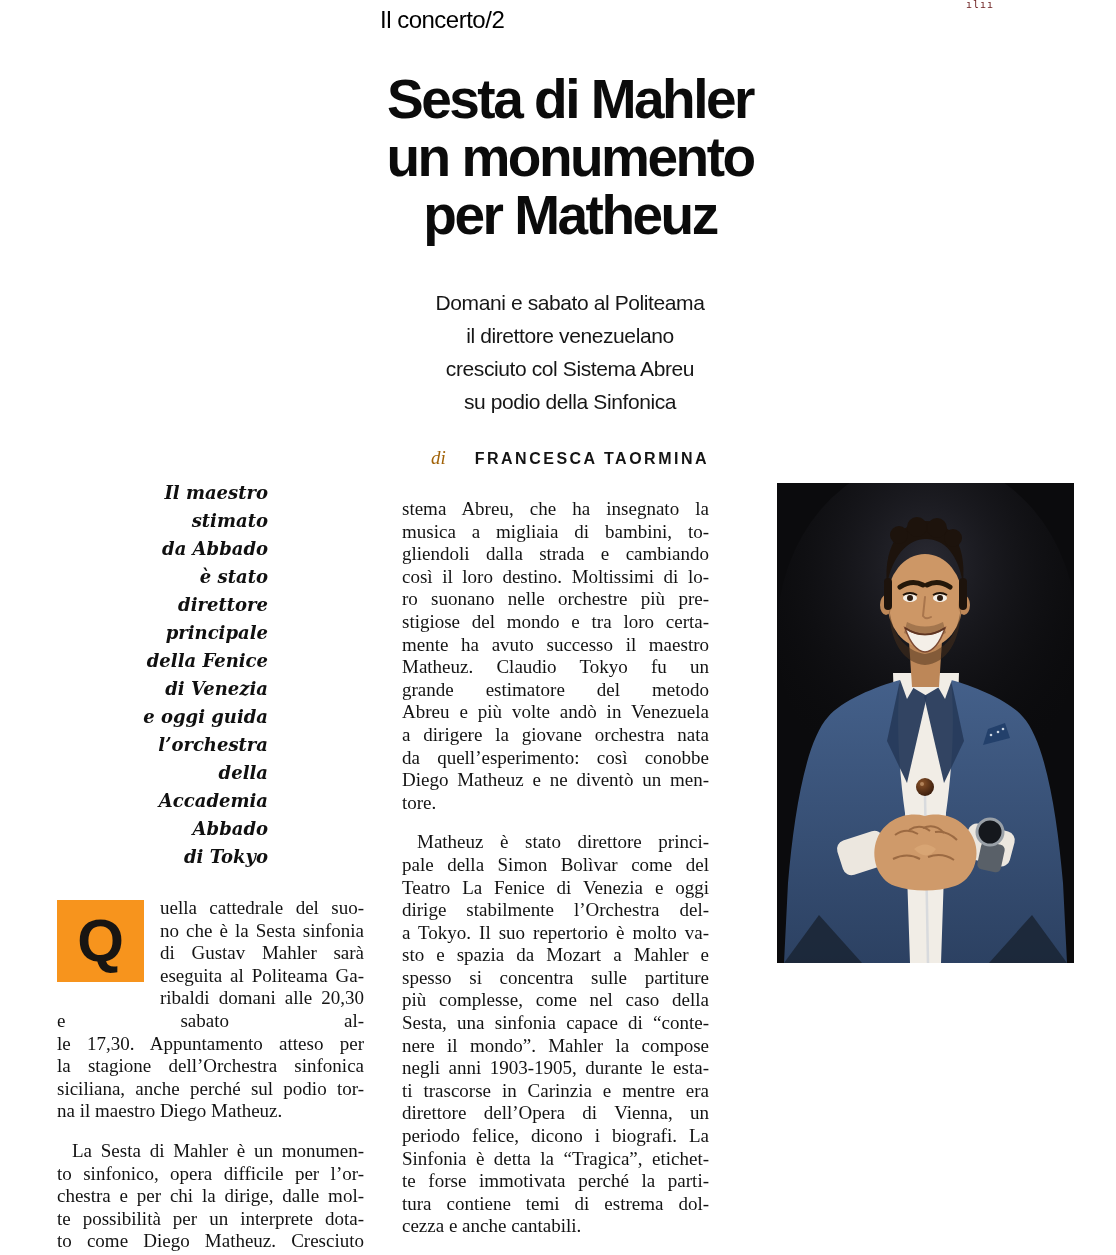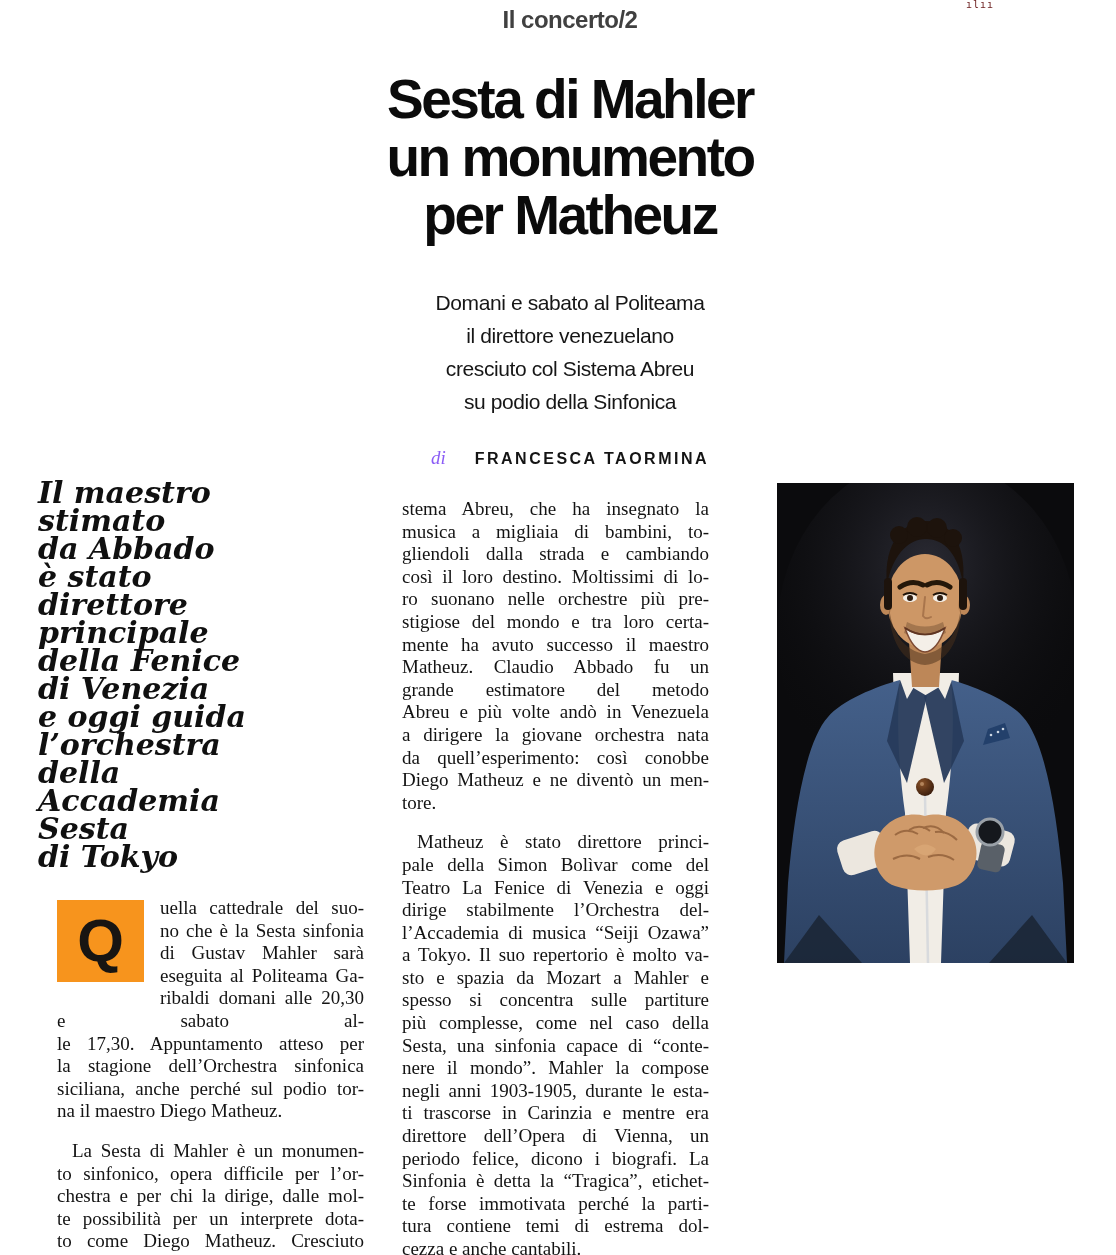--- a/index.html
+++ b/index.html
@@ -6,40 +6,40 @@
   .page {
     position:relative; width:1116px; height:1255px; background:#ffffff;
     font-family:"Liberation Sans", sans-serif; color:#111; overflow:hidden;
   }
   
   .edge-mark {
     position:absolute; left:966px; top:0px; font-size:10px; line-height:10px;
     color:#6b1d1d; letter-spacing:1px; font-family:"DejaVu Sans Mono", monospace;text-align:right;
   }
   .kicker {
-    position:absolute; left:380px; top:6px; width:380px; text-align:center;
-    font-weight:bold; font-size:24px; letter-spacing:-0.5px; color:#404040;
+    position:absolute; left:380px; top:6px; width:380px; 
+    font-weight:normal; font-size:24px; letter-spacing:-0.5px; color:#000000;
   }
   .headline {
     position:absolute; left:340px; top:70px; width:460px; text-align:center;
     font-weight:bold; font-size:55px; line-height:58px; letter-spacing:-2.5px;
     color:#0b0b0b; margin:0;
   }
   .deck {
     position:absolute; left:370px; top:286px; width:400px; text-align:center;
     font-size:21px; line-height:33px; font-weight:400; letter-spacing:-0.4px; color:#161616;
   }
   .byline { position:absolute; left:340px; top:447px; width:460px; text-align:center; }
-  .by-prefix { font-family:"Liberation Serif", serif; font-style:italic; font-size:19px; margin-right:7px; color:#8b5cf6; }
+  .by-prefix { font-family:"Liberation Serif", serif; font-style:italic; font-size:19px; margin-right:7px; color:#a16207; }
   .by-author { font-weight:bold; font-size:16px; letter-spacing:2.5px; color:#141414;padding-left:22px; }
 
   .pullquote {
-    position:absolute; left:38px; top:479px; width:230px; text-align:left;
+    position:absolute; left:38px; top:479px; width:230px; text-align:right;
     font-family:"DejaVu Serif", serif; font-style:italic; font-weight:bold;
-    font-size:30px; line-height:28px; color:#101010;
+    font-size:18px; line-height:28px; color:#101010;
   }
 
   .col {
     position:absolute; width:341px;
     font-family:"Liberation Serif", serif; font-size:19px; line-height:22.6px; color:#131313;
   }
   .col1 { left:40px;  top:880px; }
   .col2 { left:385px; top:481px; }
   .para { margin:17px; }
   .bl { text-align:justify; text-align-last:justify; }
@@ -90,21 +90,21 @@
       <div class="pq-line">da Abbado</div>
       <div class="pq-line">è stato</div>
       <div class="pq-line">direttore</div>
       <div class="pq-line">principale</div>
       <div class="pq-line">della Fenice</div>
       <div class="pq-line">di Venezia</div>
       <div class="pq-line">e oggi guida</div>
       <div class="pq-line">l’orchestra</div>
       <div class="pq-line">della</div>
       <div class="pq-line">Accademia</div>
-      <div class="pq-line">Sesta</div>
+      <div class="pq-line">Abbado</div>
       <div class="pq-line">di Tokyo</div>
     </aside>
 
   <section class="col col1">
     <div class="para">
       <div class="dropcap-box">
         <span>Q</span>
       </div>
       <div class="lines">
           <div class="bl">uella cattedrale del suo-</div>
@@ -133,36 +133,35 @@
   <section class="col col2">
     <div class="para">
       <div class="lines">
           <div class="bl">stema Abreu, che ha insegnato la</div>
           <div class="bl">musica a migliaia di bambini, to-</div>
           <div class="bl">gliendoli dalla strada e cambiando</div>
           <div class="bl">così il loro destino. Moltissimi di lo-</div>
           <div class="bl">ro suonano nelle orchestre più pre-</div>
           <div class="bl">stigiose del mondo e tra loro certa-</div>
           <div class="bl">mente ha avuto successo il maestro</div>
-          <div class="bl">Matheuz. Claudio Abbado fu un</div>
+          <div class="bl">Matheuz. Claudio Tokyo fu un</div>
           <div class="bl">grande estimatore del metodo</div>
           <div class="bl">Abreu e più volte andò in Venezuela</div>
           <div class="bl">a dirigere la giovane orchestra nata</div>
           <div class="bl">da quell’esperimento: così conobbe</div>
           <div class="bl">Diego Matheuz e ne diventò un men-</div>
           <div class="bl">tore.</div>
         </div>
     </div>
     <div class="para">
       <div class="lines indent-first">
           <div class="bl">Matheuz è stato direttore princi-</div>
           <div class="bl">pale della Simon Bolìvar come del</div>
           <div class="bl">Teatro La Fenice di Venezia e oggi</div>
           <div class="bl">dirige stabilmente l’Orchestra del-</div>
-          <div class="bl">l’Accademia di musica “Seiji Ozawa”</div>
           <div class="bl">a Tokyo. Il suo repertorio è molto va-</div>
           <div class="bl">sto e spazia da Mozart a Mahler e</div>
           <div class="bl">spesso si concentra sulle partiture</div>
           <div class="bl">più complesse, come nel caso della</div>
           <div class="bl">Sesta, una sinfonia capace di “conte-</div>
           <div class="bl">nere il mondo”. Mahler la compose</div>
           <div class="bl">negli anni 1903-1905, durante le esta-</div>
           <div class="bl">ti trascorse in Carinzia e mentre era</div>
           <div class="bl">direttore dell’Opera di Vienna, un</div>
           <div class="bl">periodo felice, dicono i biografi. La</div>

